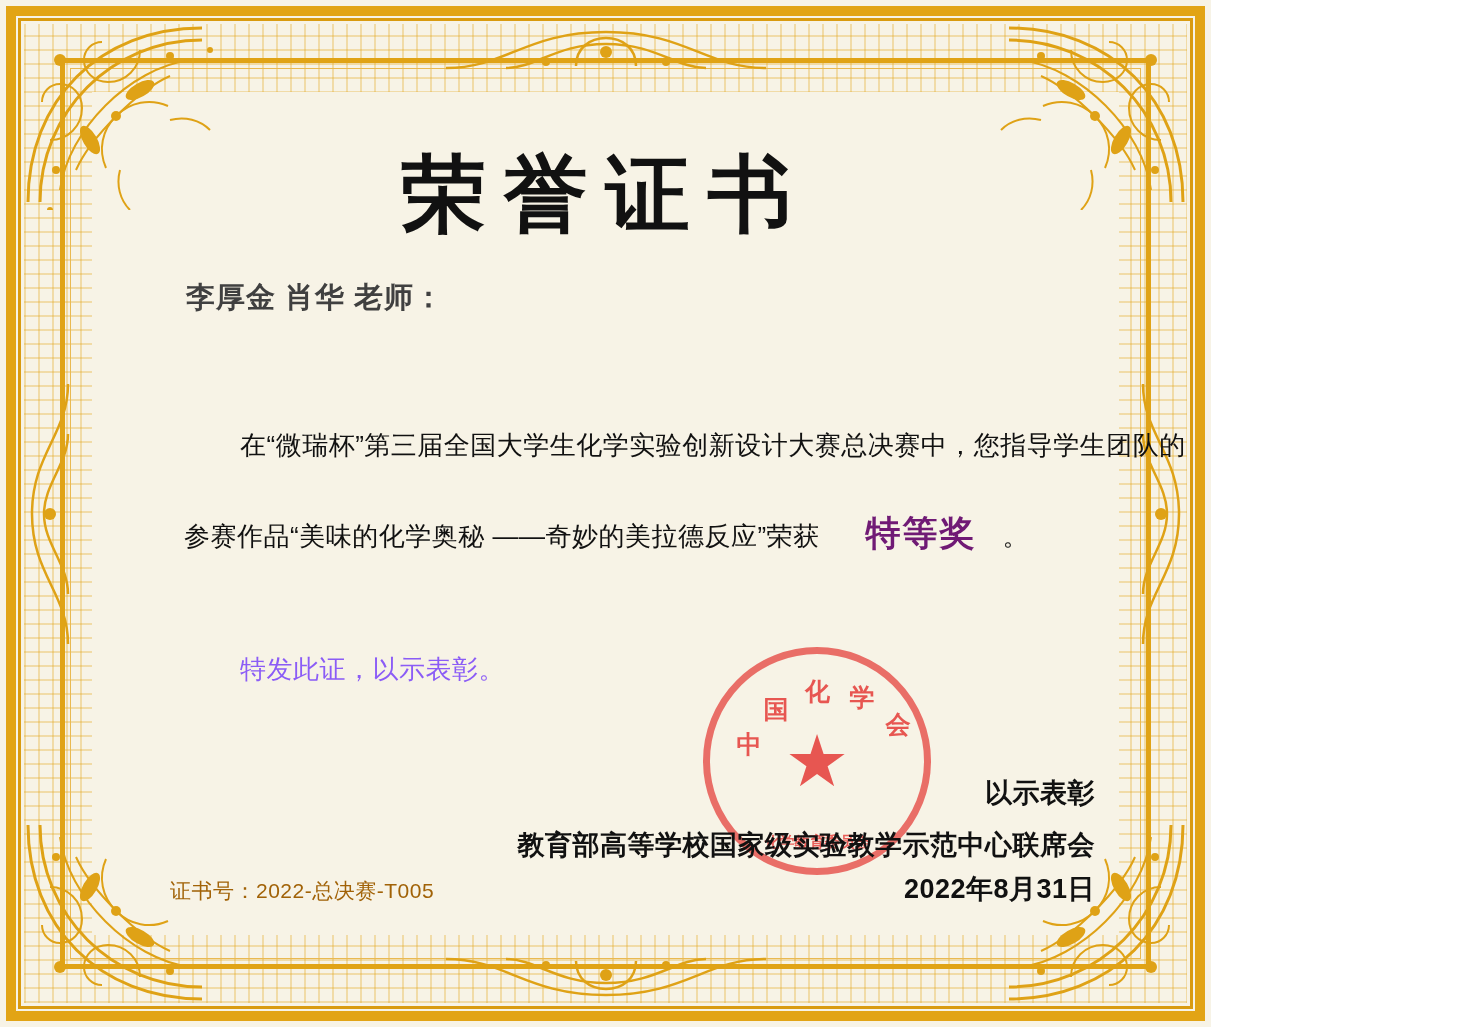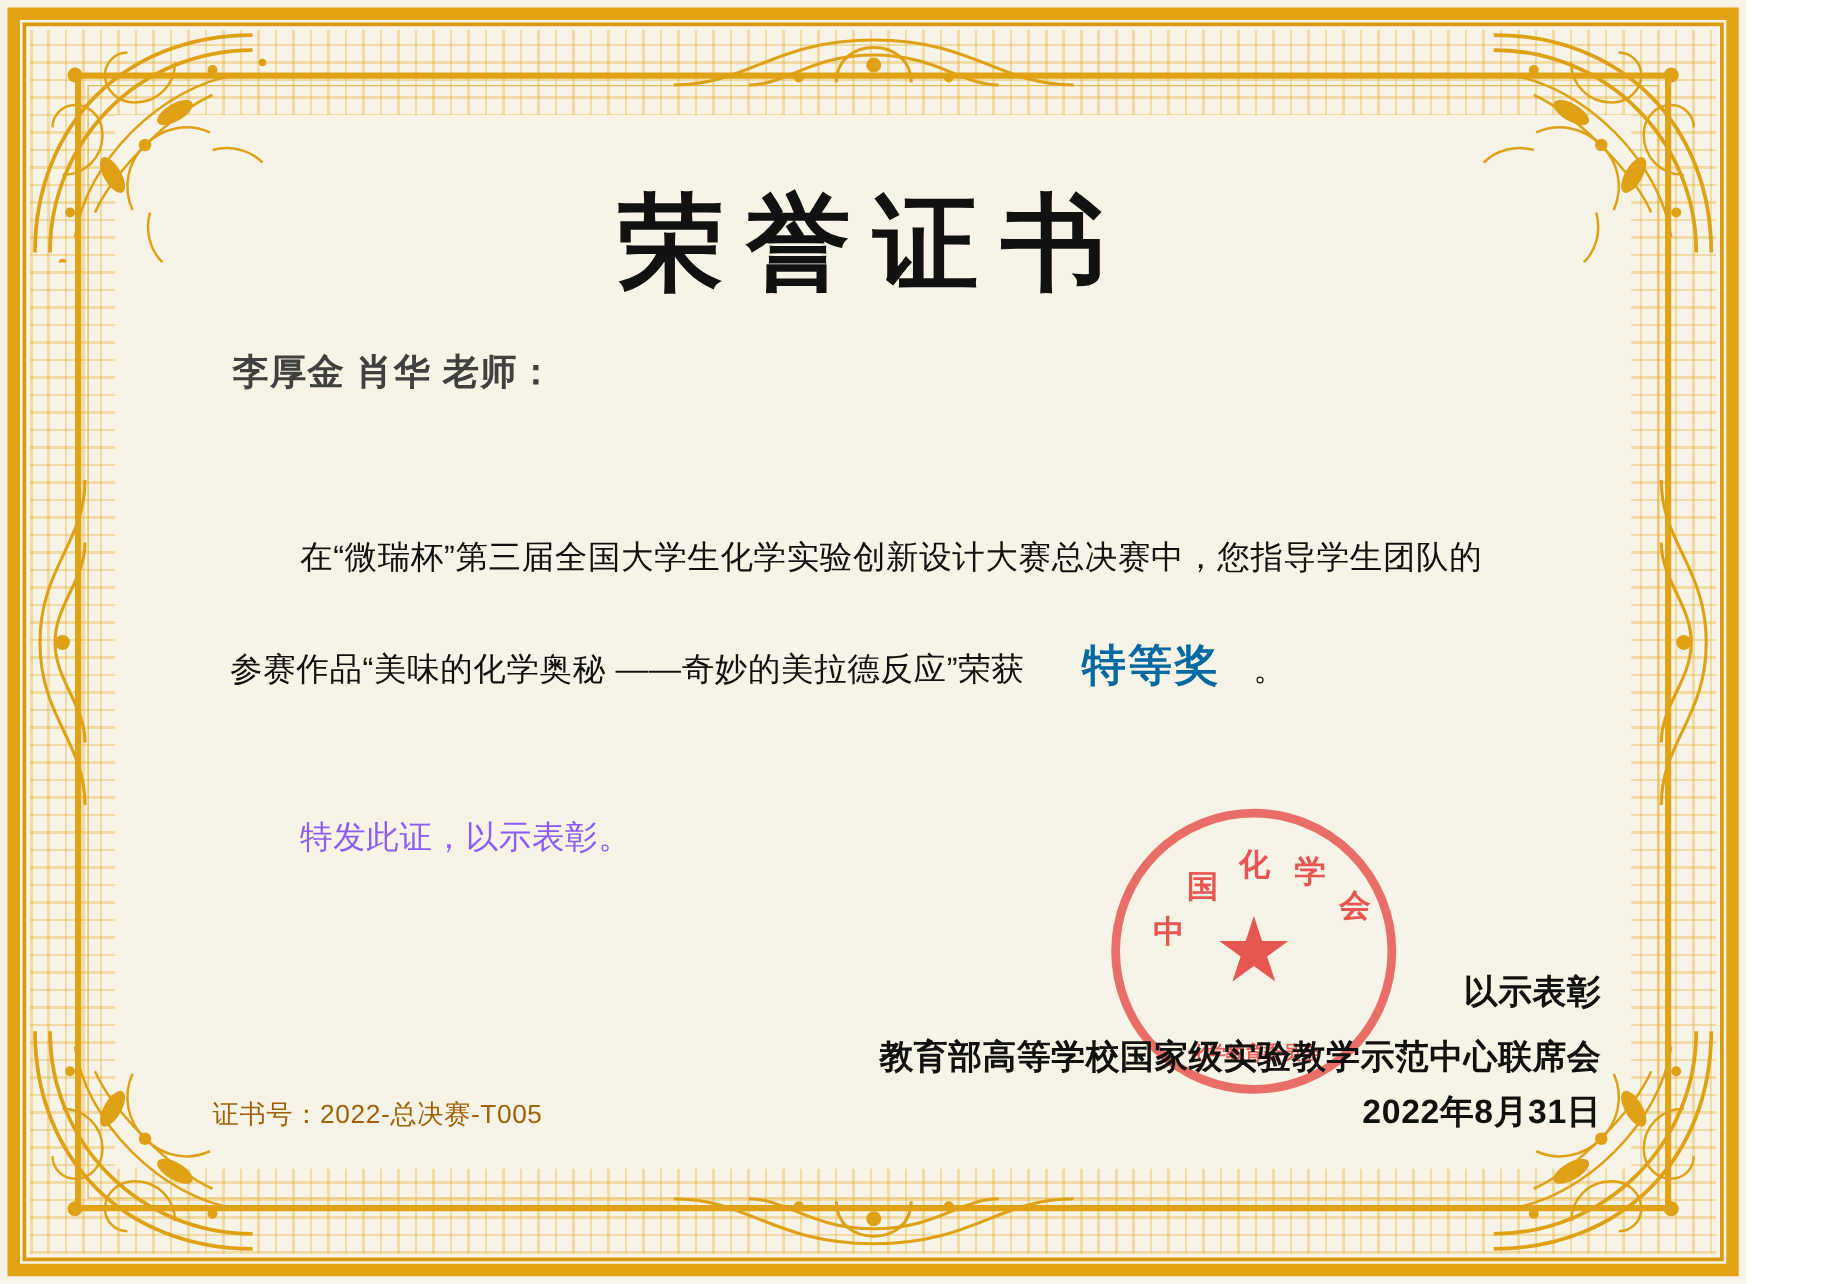--- a/index.html
+++ b/index.html
@@ -6,21 +6,21 @@
     margin: 0;
     padding: 0;
     background: #ffffff;
   }
   body {
     font-family: "Liberation Sans", "DejaVu Sans", sans-serif;
   }
 
   .certificate {
     position: relative;
-    width: 1397px;
+    width: 1211px;
     height: 1027px;
     background: #f7f3e6;
     overflow: hidden;
     box-sizing: border-box;
   }
 
   
   .border-outer {
     position: absolute;
     left: 6px; top: 6px; right: 6px; bottom: 6px;
@@ -143,21 +143,21 @@
   .body-line {
     font-size: 26px;
     color: #111111;
     line-height: 1.35;
     letter-spacing: 0.5px;
     white-space: nowrap;
   }
   .body-line.first { text-indent: 56px; margin-bottom: 46px; margin-top: 48px; }
 
   .award-inline {
-    color: #0369a1;
+    color: #701a75;
     font-weight: bold;
     font-size: 35px;
     padding: 0 26px 0 46px;
     letter-spacing: 2px;
   }
   .period-after { font-size: 26px; }
 
   .closing {
     position: absolute;
     top: 572px;

